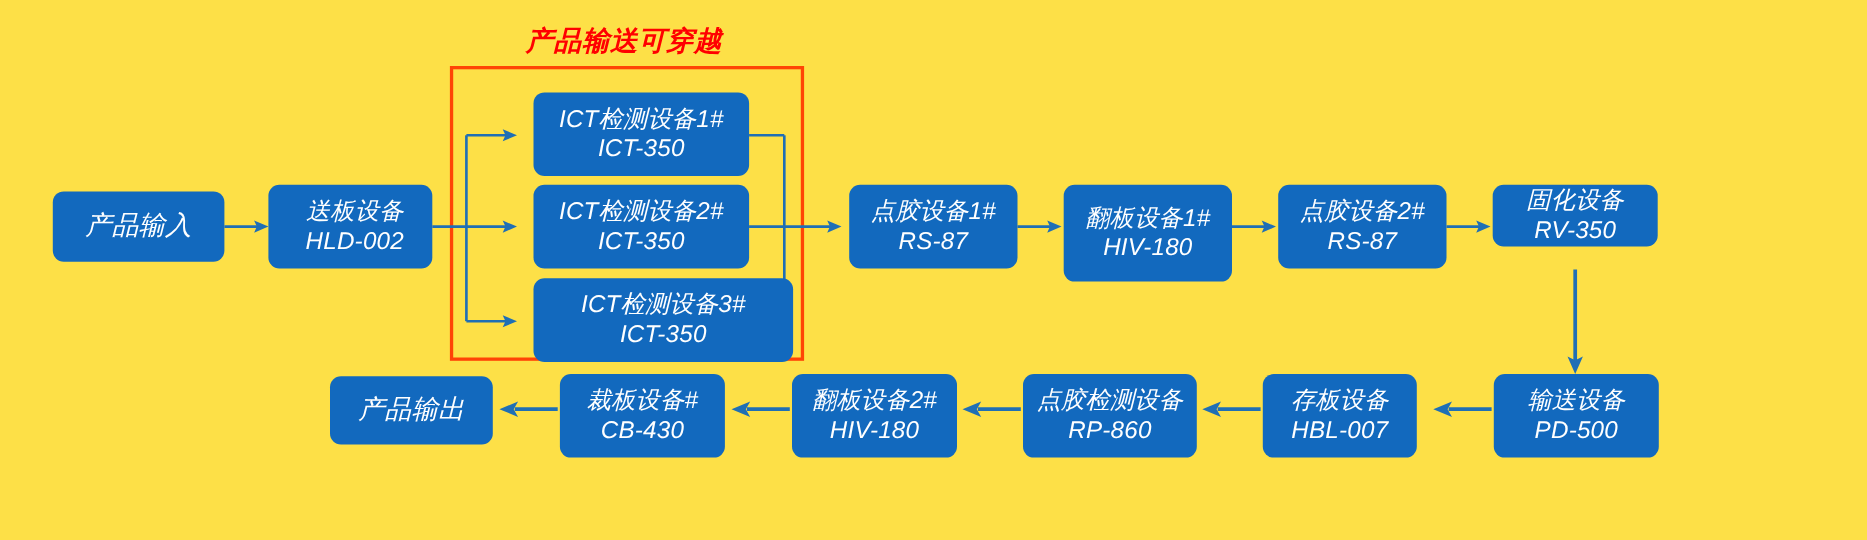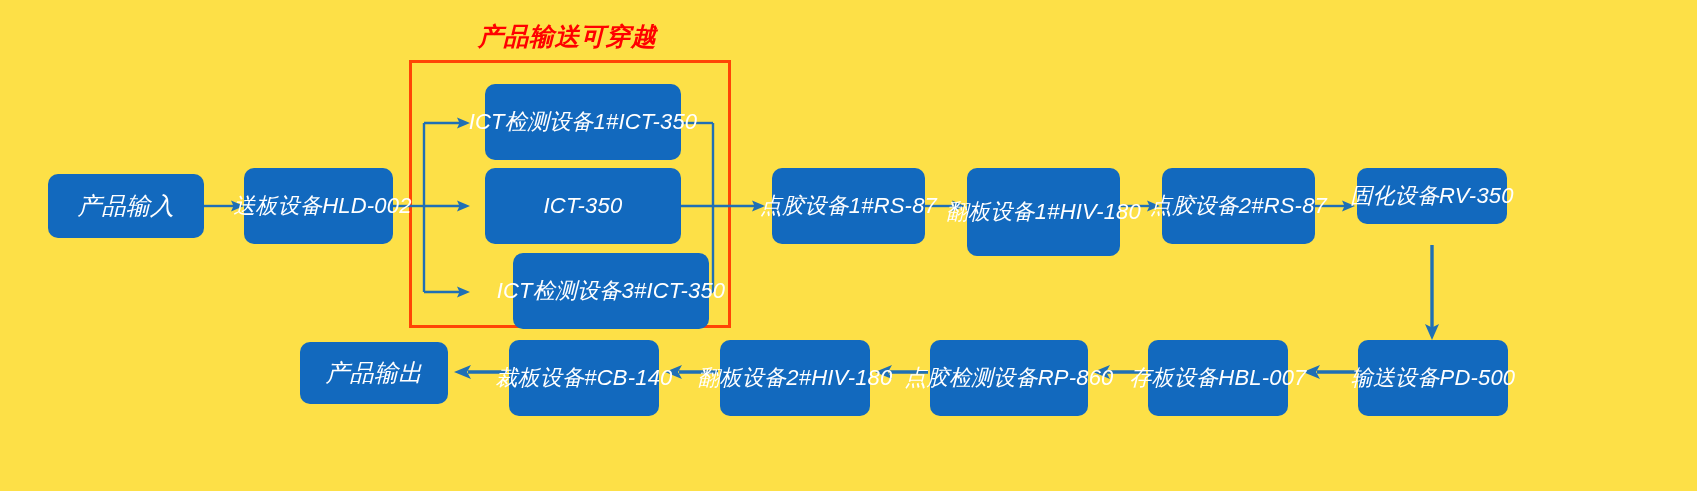--- a/index.html
+++ b/index.html
@@ -16,20 +16,21 @@
     font-family: "Liberation Sans", "DejaVu Sans", sans-serif;
     font-style: italic;
   }
   
   .box {
     position: absolute;
     background: #1269BE;
     border-radius: 10px;
     color: #ffffff;
     display: flex;
+    flex-direction: column;
     align-items: center;
     justify-content: center;
     text-align: center;
     line-height: 1.22;
     font-size: 22px;
     letter-spacing: 0.2px;
     box-sizing: border-box;
     padding: 2px 6px;
   }
   .box .l1, .box .l2 { display: block; white-space: nowrap; }
@@ -151,23 +152,24 @@
   <div class="box" style="left:244px; top:168px; width:149px; height:76px;padding-left:14px;">
     <span class="l1">送板设备</span>
     <span class="l2">HLD-002</span>
   </div>
 
   <div class="box" style="left:485px; top:84px; width:196px; height:76px;">
     <span class="l1">ICT检测设备1#</span>
     <span class="l2">ICT-350</span>
   </div>
   <div class="box" style="left:485px; top:168px; width:196px; height:76px;">
+    <span class="l1">ICT检测设备2#</span>
     <span class="l2">ICT-350</span>
   </div>
-  <div class="box" style="left:485px; top:253px; width:196px; height:76px;margin-left:28px;">
+  <div class="box" style="left:485px; top:253px; width:236px; height:76px;">
     <span class="l1">ICT检测设备3#</span>
     <span class="l2">ICT-350</span>
   </div>
 
   <div class="box" style="left:772px; top:168px; width:153px; height:76px;">
     <span class="l1">点胶设备1#</span>
     <span class="l2">RS-87</span>
   </div>
 
   <div class="box" style="left:967px; top:168px; width:153px; height:88px;">
@@ -200,20 +202,20 @@
     <span class="l2">RP-860</span>
   </div>
 
   <div class="box" style="left:720px; top:340px; width:150px; height:76px;">
     <span class="l1">翻板设备2#</span>
     <span class="l2">HIV-180</span>
   </div>
 
   <div class="box" style="left:509px; top:340px; width:150px; height:76px;">
     <span class="l1">裁板设备#</span>
-    <span class="l2">CB-140</span>
+    <span class="l2">CB-430</span>
   </div>
 
   <div class="box single" style="left:300px; top:342px; width:148px; height:62px;">
     <span class="l1">产品输出</span>
   </div>
 
 </div>
 
 </body></html>

